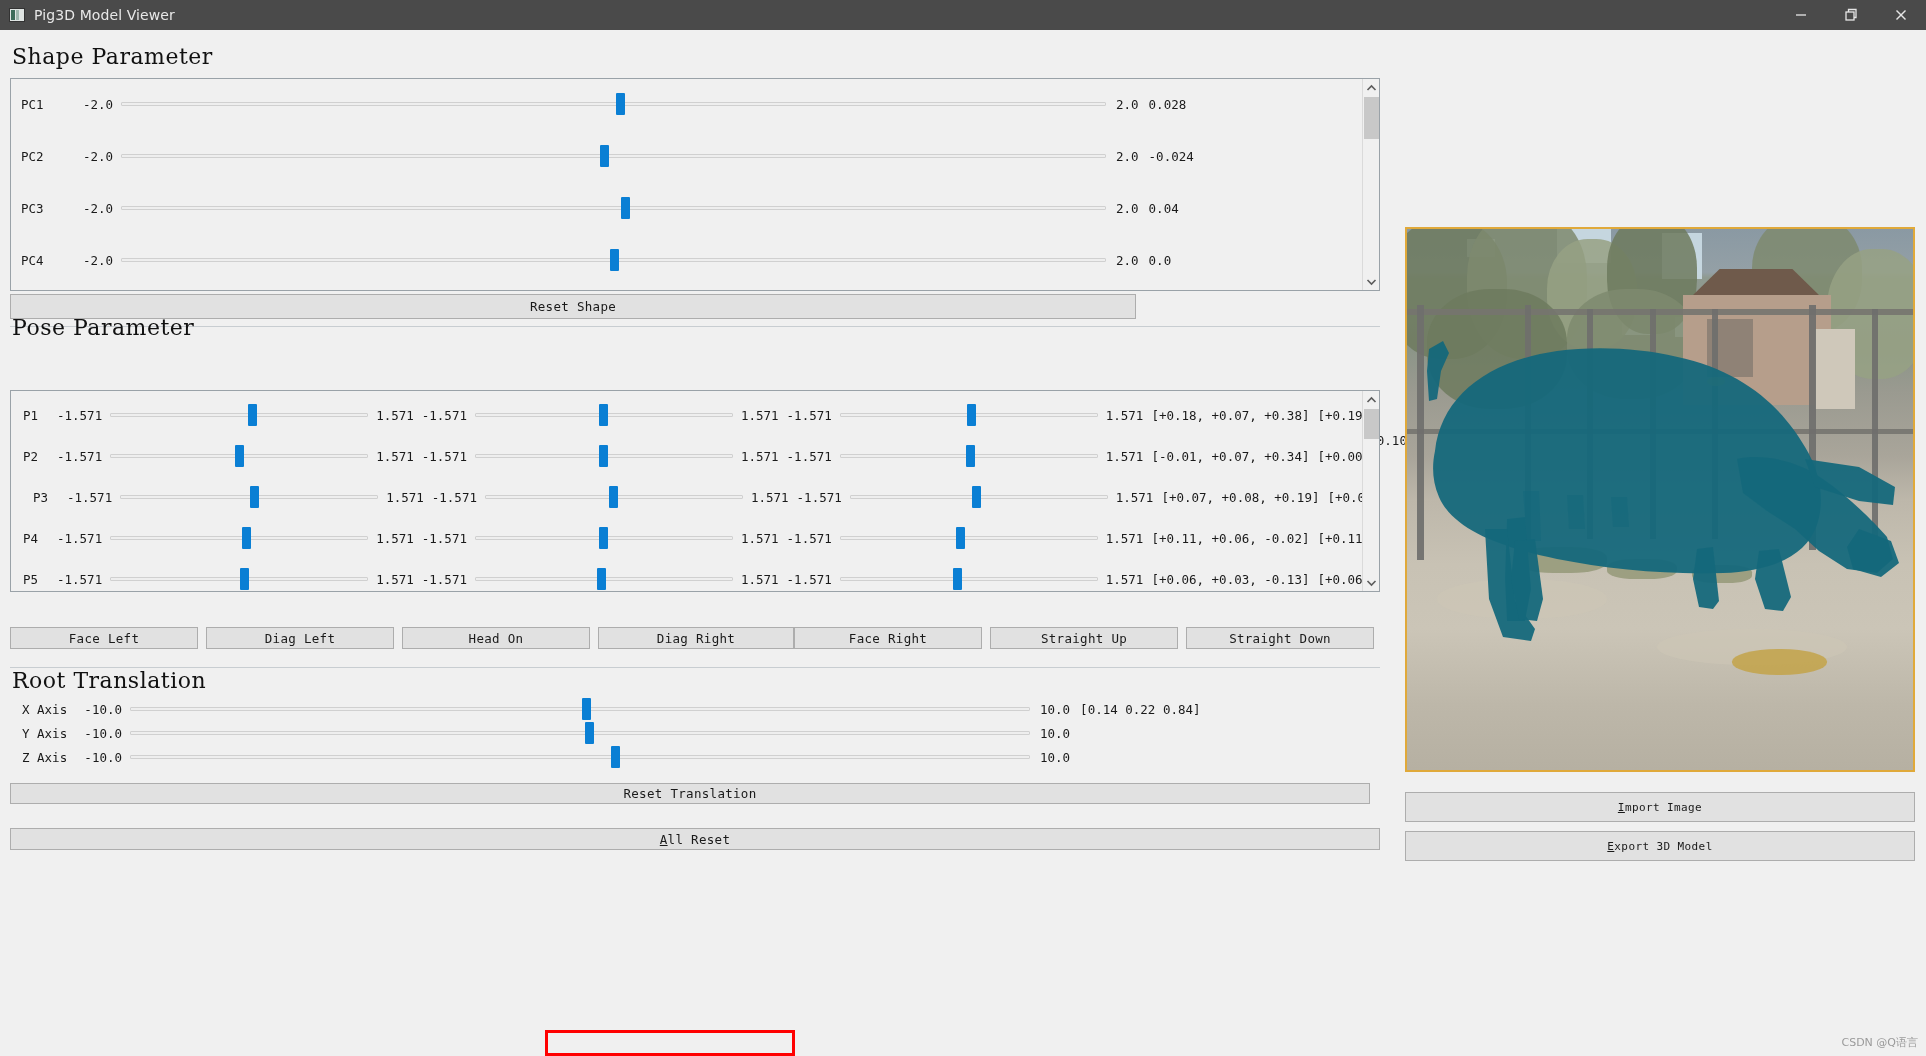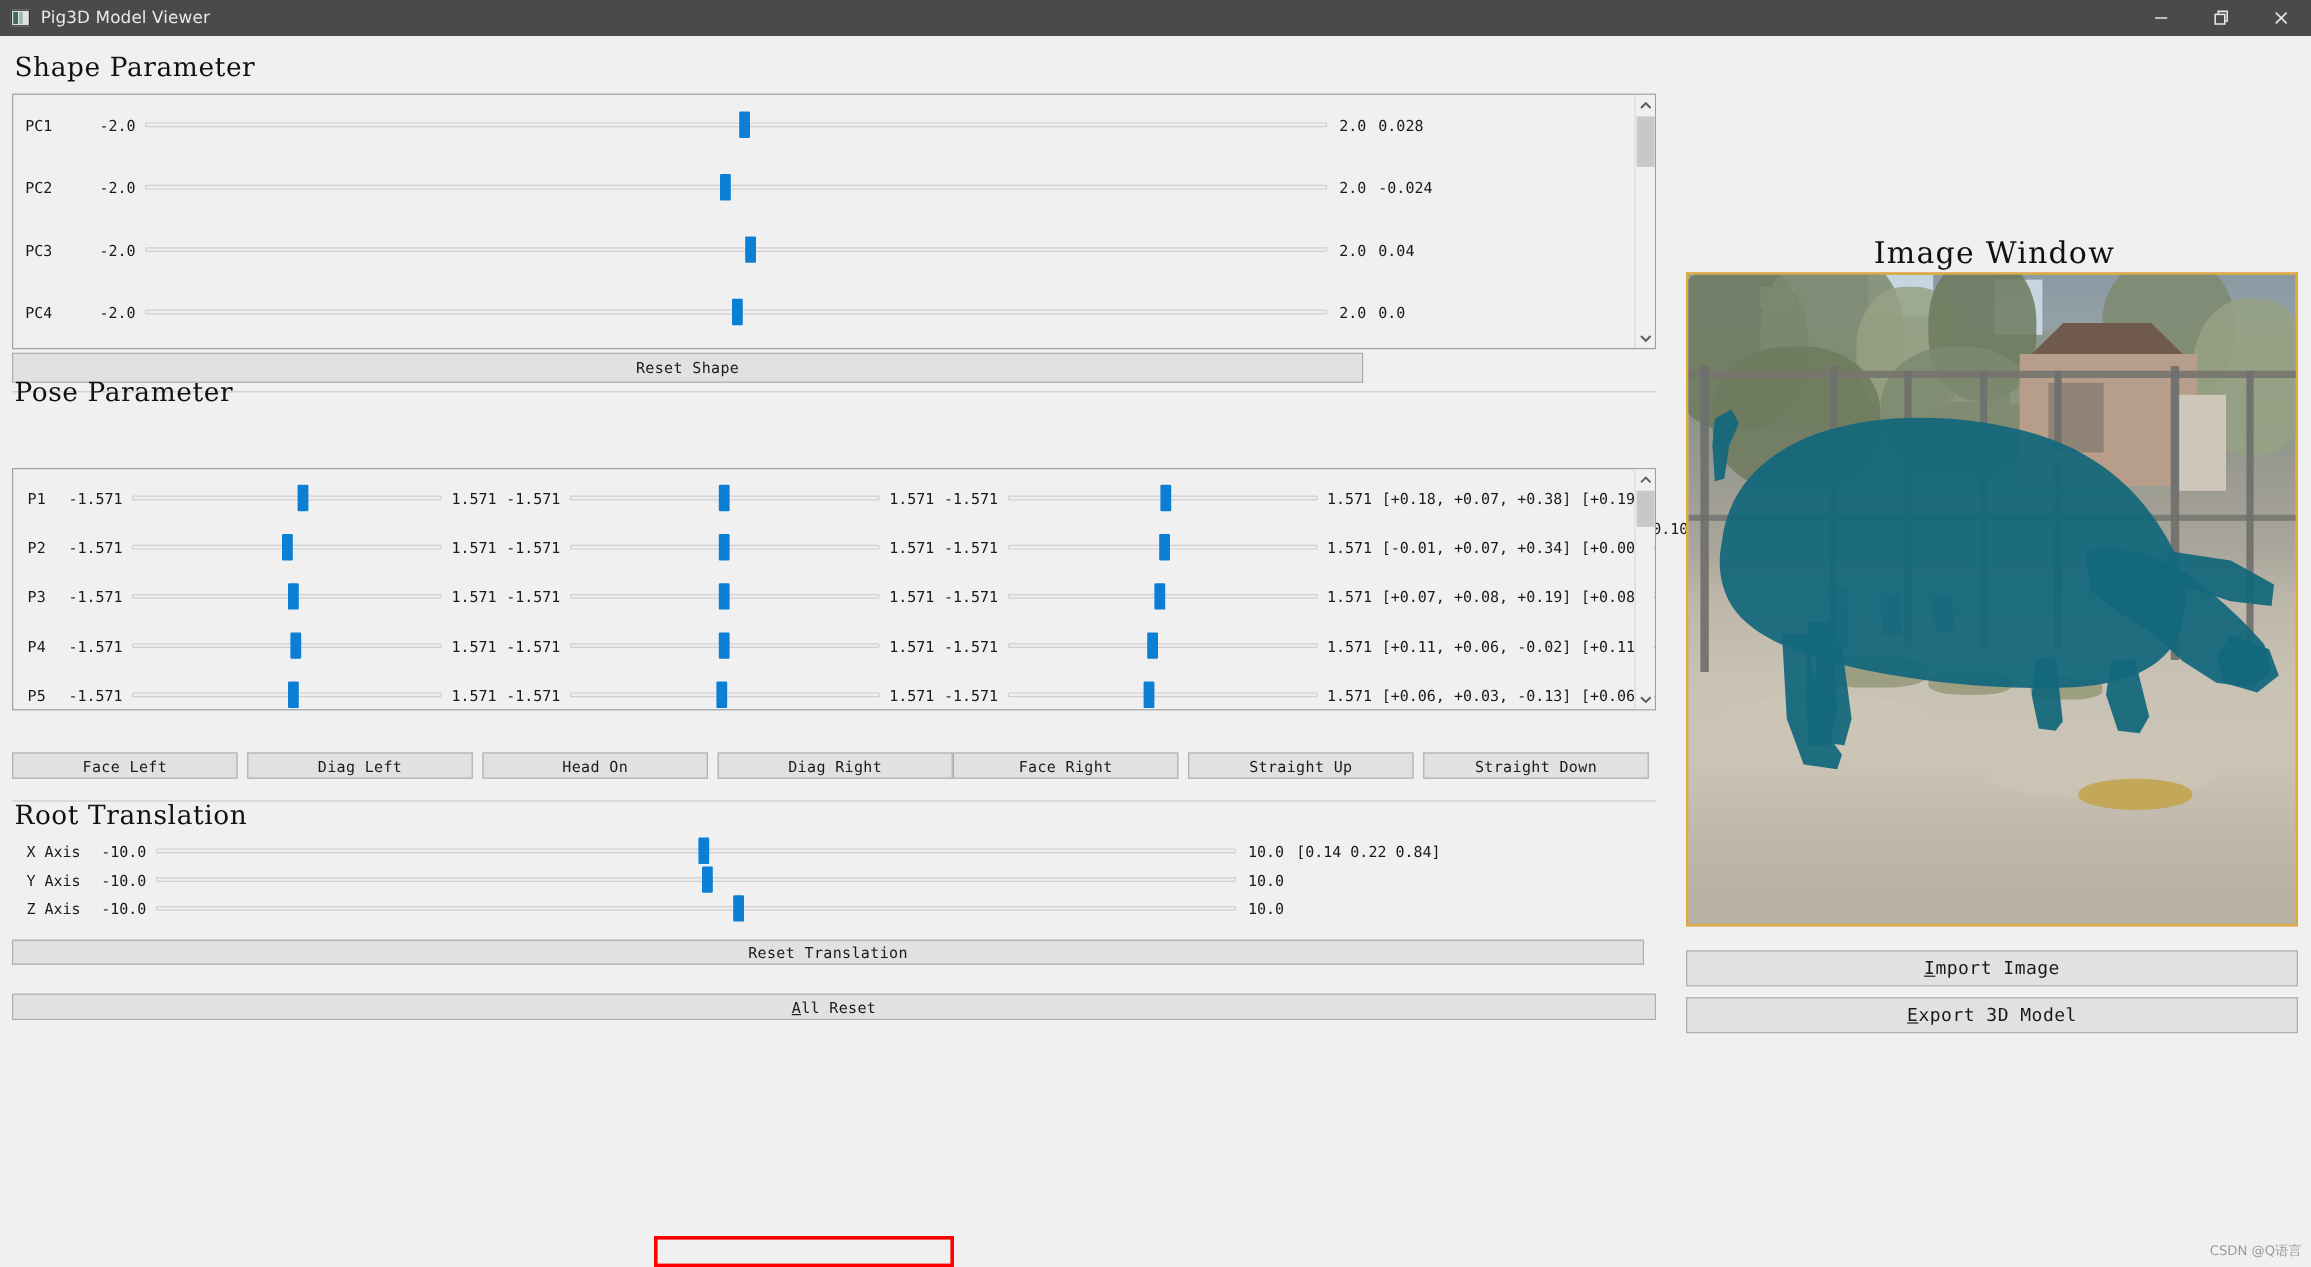--- a/index.html
+++ b/index.html
@@ -226,21 +226,21 @@
 
   .pig-svg { position: absolute; left: 0; top: 0; }
 
   .right-btn {
     position: absolute;
     left: 7px; width: 510px; height: 30px;
     background: #e1e1e1;
     border: 1px solid #adadad;
     display: flex; align-items: center; justify-content: center;
     font-family: "DejaVu Sans Mono", "Liberation Mono", monospace;
-    font-size: 15px;
+    font-size: 11px;
     color: #1a1a1a;
     letter-spacing: 0.4px;
   }
 
   
   .statusbar {
     position: absolute;
     left: 0; top: 1027px;
     width: 1926px; height: 29px;
     background: #f0f0f0;
@@ -434,21 +434,21 @@
               <span class="sr-max" style="margin-left:8px;margin-right:8px;">1.571</span>
               <span class="sr-min" style="margin-right:8px;">-1.571</span>
               <div class="slider" style="width: 258px;">
                 <div class="track"></div>
                 <div class="handle" style="left: 130.548px;"></div>
               </div>
               <span class="sr-max" style="margin-left:8px;margin-right:8px;">1.571</span>
               <span class="sr-vals" style="margin-right:8px;">[-0.01, +0.07, +0.34]</span>
               <span class="sr-vals">[+0.00, +0.07, +0.34]</span>
             </div>
-            <div class="slider-row" style="left: 12px; top: 95px;">
+            <div class="slider-row" style="left: 22px; top: 95px;">
               <span class="sr-label" style="width:34px;display:inline-block;">P3</span>
               <span class="sr-min" style="margin-right:8px;">-1.571</span>
               <div class="slider" style="width: 258px;">
                 <div class="track"></div>
                 <div class="handle" style="left: 133.386px;"></div>
               </div>
               <span class="sr-max" style="margin-left:8px;margin-right:8px;">1.571</span>
               <span class="sr-min" style="margin-right:8px;">-1.571</span>
               <div class="slider" style="width: 258px;">
                 <div class="track"></div>
@@ -575,21 +575,20 @@
       <div class="btn" style="left:10px; top:753px; width:1360px; height:21px;">Reset Translation</div>
 
       <div class="btn" style="left:10px; top:798px; width:1370px; height:22px;">
         <span><span class="u">A</span>ll Reset</span>
       </div>
 
     </div>
 
     <div class="right-panel">
 
-      <div class="image-window-title">Image Window</div>
 
       <div class="image-frame" style="border-color: rgb(224, 169, 58);">
         <div class="photo">
 
           <div class="sky-patch" style="left:150px;top:0;width:54px;height:34px;"></div>
           <div class="sky-patch" style="left:255px;top:4px;width:40px;height:46px;"></div>
           <div class="sky-patch" style="left:215px;top:80px;width:30px;height:26px;"></div>
           <div class="sky-patch" style="left:268px;top:88px;width:22px;height:20px;"></div>
           <div class="sky-patch" style="left:60px;top:10px;width:28px;height:18px;"></div>
 

